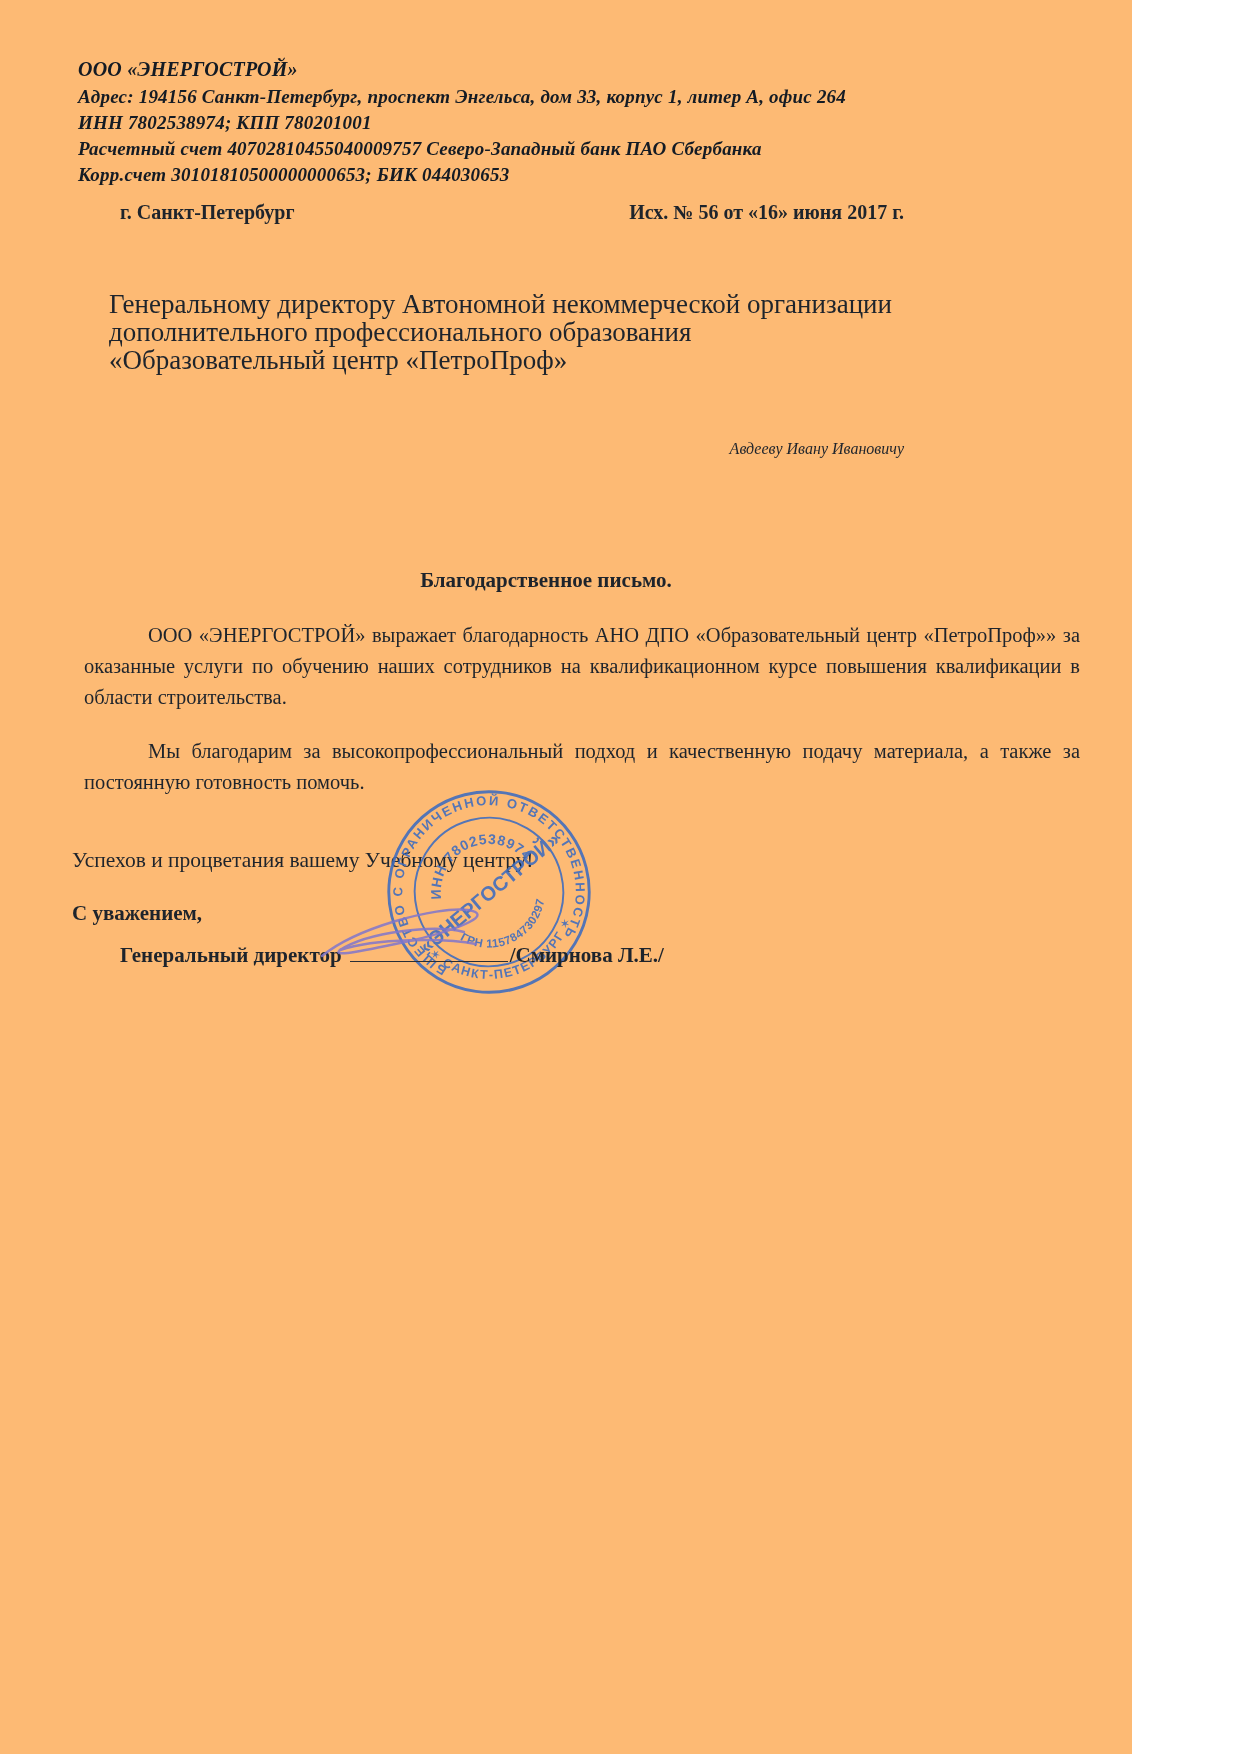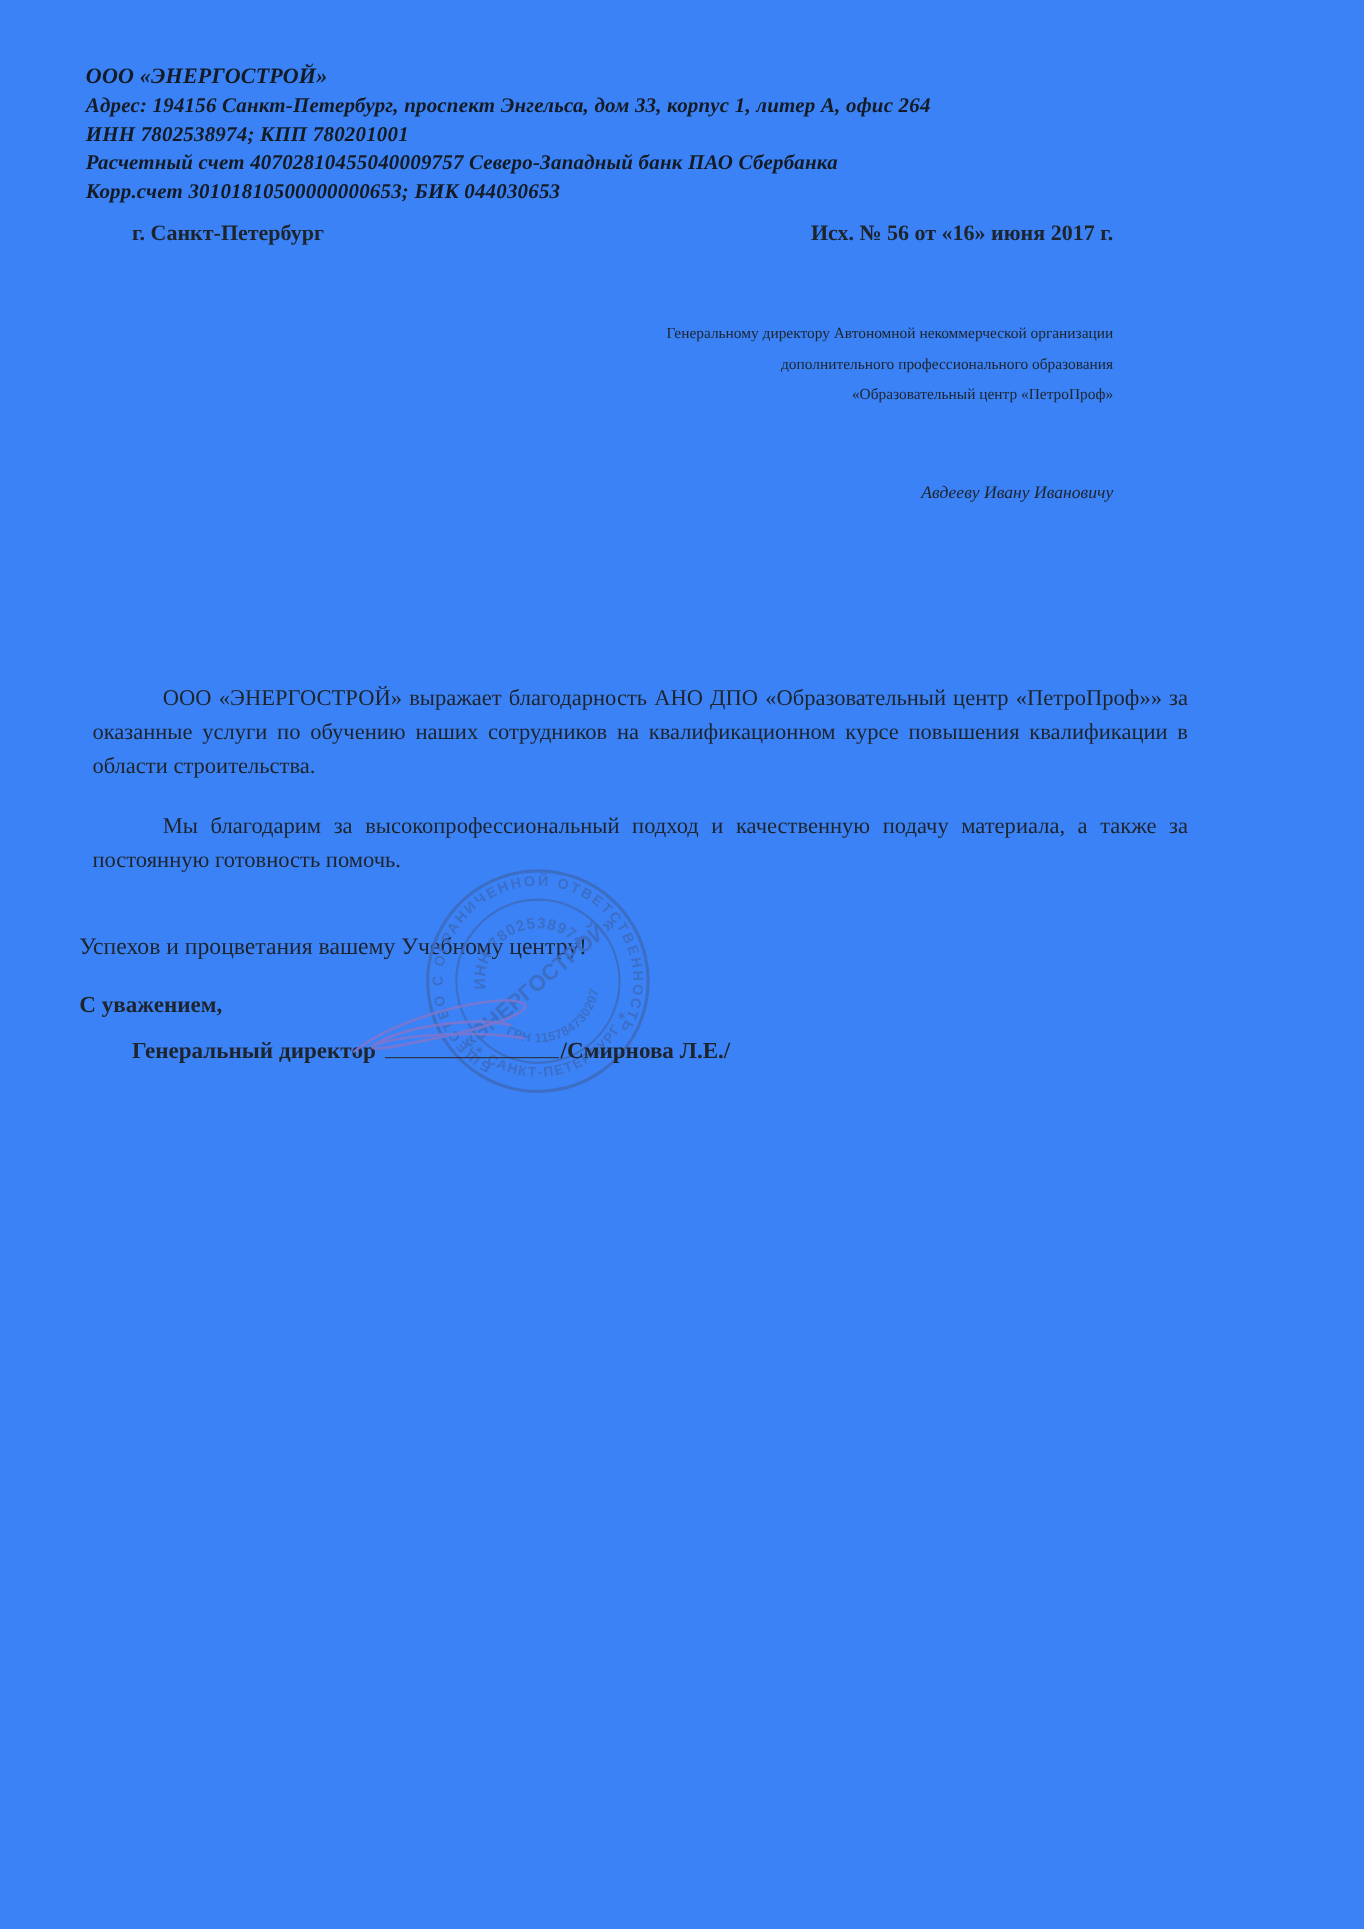--- a/index.html
+++ b/index.html
@@ -1,29 +1,29 @@
 <!DOCTYPE html>
 <html><head>
 <meta charset="utf-8">
 <style>
   html,body{margin:0;padding:0;background:#ffffff;}
   .page{
-    position:relative;width:1240px;height:1754px;background:#3b82f6;
+    position:relative;width:1132px;height:1754px;background:#fdba74;
     font-family:"Liberation Serif","DejaVu Serif",serif;color:#1e242c;overflow:hidden;
   }
   
   .letterhead{position:absolute;left:78px;top:56px;font-style:italic;font-weight:bold;
     font-size:19px;line-height:26px;color:#141b24;letter-spacing:.2px;}
   .letterhead .company{font-size:20px;margin-bottom:2px;}
   
   .meta-city{position:absolute;left:120px;top:201px;font-weight:bold;font-size:20px;}
   .meta-ref{position:absolute;right:228px;top:201px;font-weight:bold;font-size:20px;text-align:center;}
   
-  .recipient{position:absolute;right:228px;top:290px;text-align:right;
-    font-size:14px;line-height:28px;}
+  .recipient{position:absolute;right:240px;top:290px;text-align:left;
+    font-size:27px;line-height:28px;}
   .recipient-name{position:absolute;right:228px;top:440px;font-size:16px;font-style:italic;}
   
   .letter-title{position:absolute;left:72px;top:568px;width:948px;text-align:center;
     font-weight:bold;font-size:21px;}
   
   .body-par{position:absolute;left:72px;width:996px;font-size:20.5px;line-height:31px;
     text-align:justify;text-indent:64px;margin:12px;}
   .p1{top:608px;}
   .p2{top:724px;}
   .wish{position:absolute;left:72px;top:848px;font-size:21.5px;}
@@ -58,20 +58,21 @@
   <div class="meta-city">г. Санкт-Петербург</div>
   <div class="meta-ref">Исх. № 56 от «16» июня 2017 г.</div>
 
   <div class="recipient">
     <div>Генеральному директору Автономной некоммерческой организации</div>
     <div>дополнительного профессионального образования</div>
     <div>«Образовательный центр «ПетроПроф»</div>
   </div>
   <div class="recipient-name">Авдееву Ивану Ивановичу</div>
 
+  <div class="letter-title">Благодарственное письмо.</div>
 
   <p class="body-par p1">ООО «ЭНЕРГОСТРОЙ» выражает благодарность АНО ДПО «Образовательный центр «ПетроПроф»» за оказанные услуги по обучению наших сотрудников на квалификационном курсе повышения квалификации в области строительства.</p>
   <p class="body-par p2">Мы благодарим за высокопрофессиональный подход и качественную подачу материала, а также за постоянную готовность помочь.</p>
 
   <div class="wish">Успехов и процветания вашему Учебному центру!</div>
 
   <div class="regards">С уважением,</div>
 
   <div class="sig-row">
     <span>Генеральный директор</span><span class="sig-line"></span><span class="sig-name">/Смирнова Л.Е./</span>

